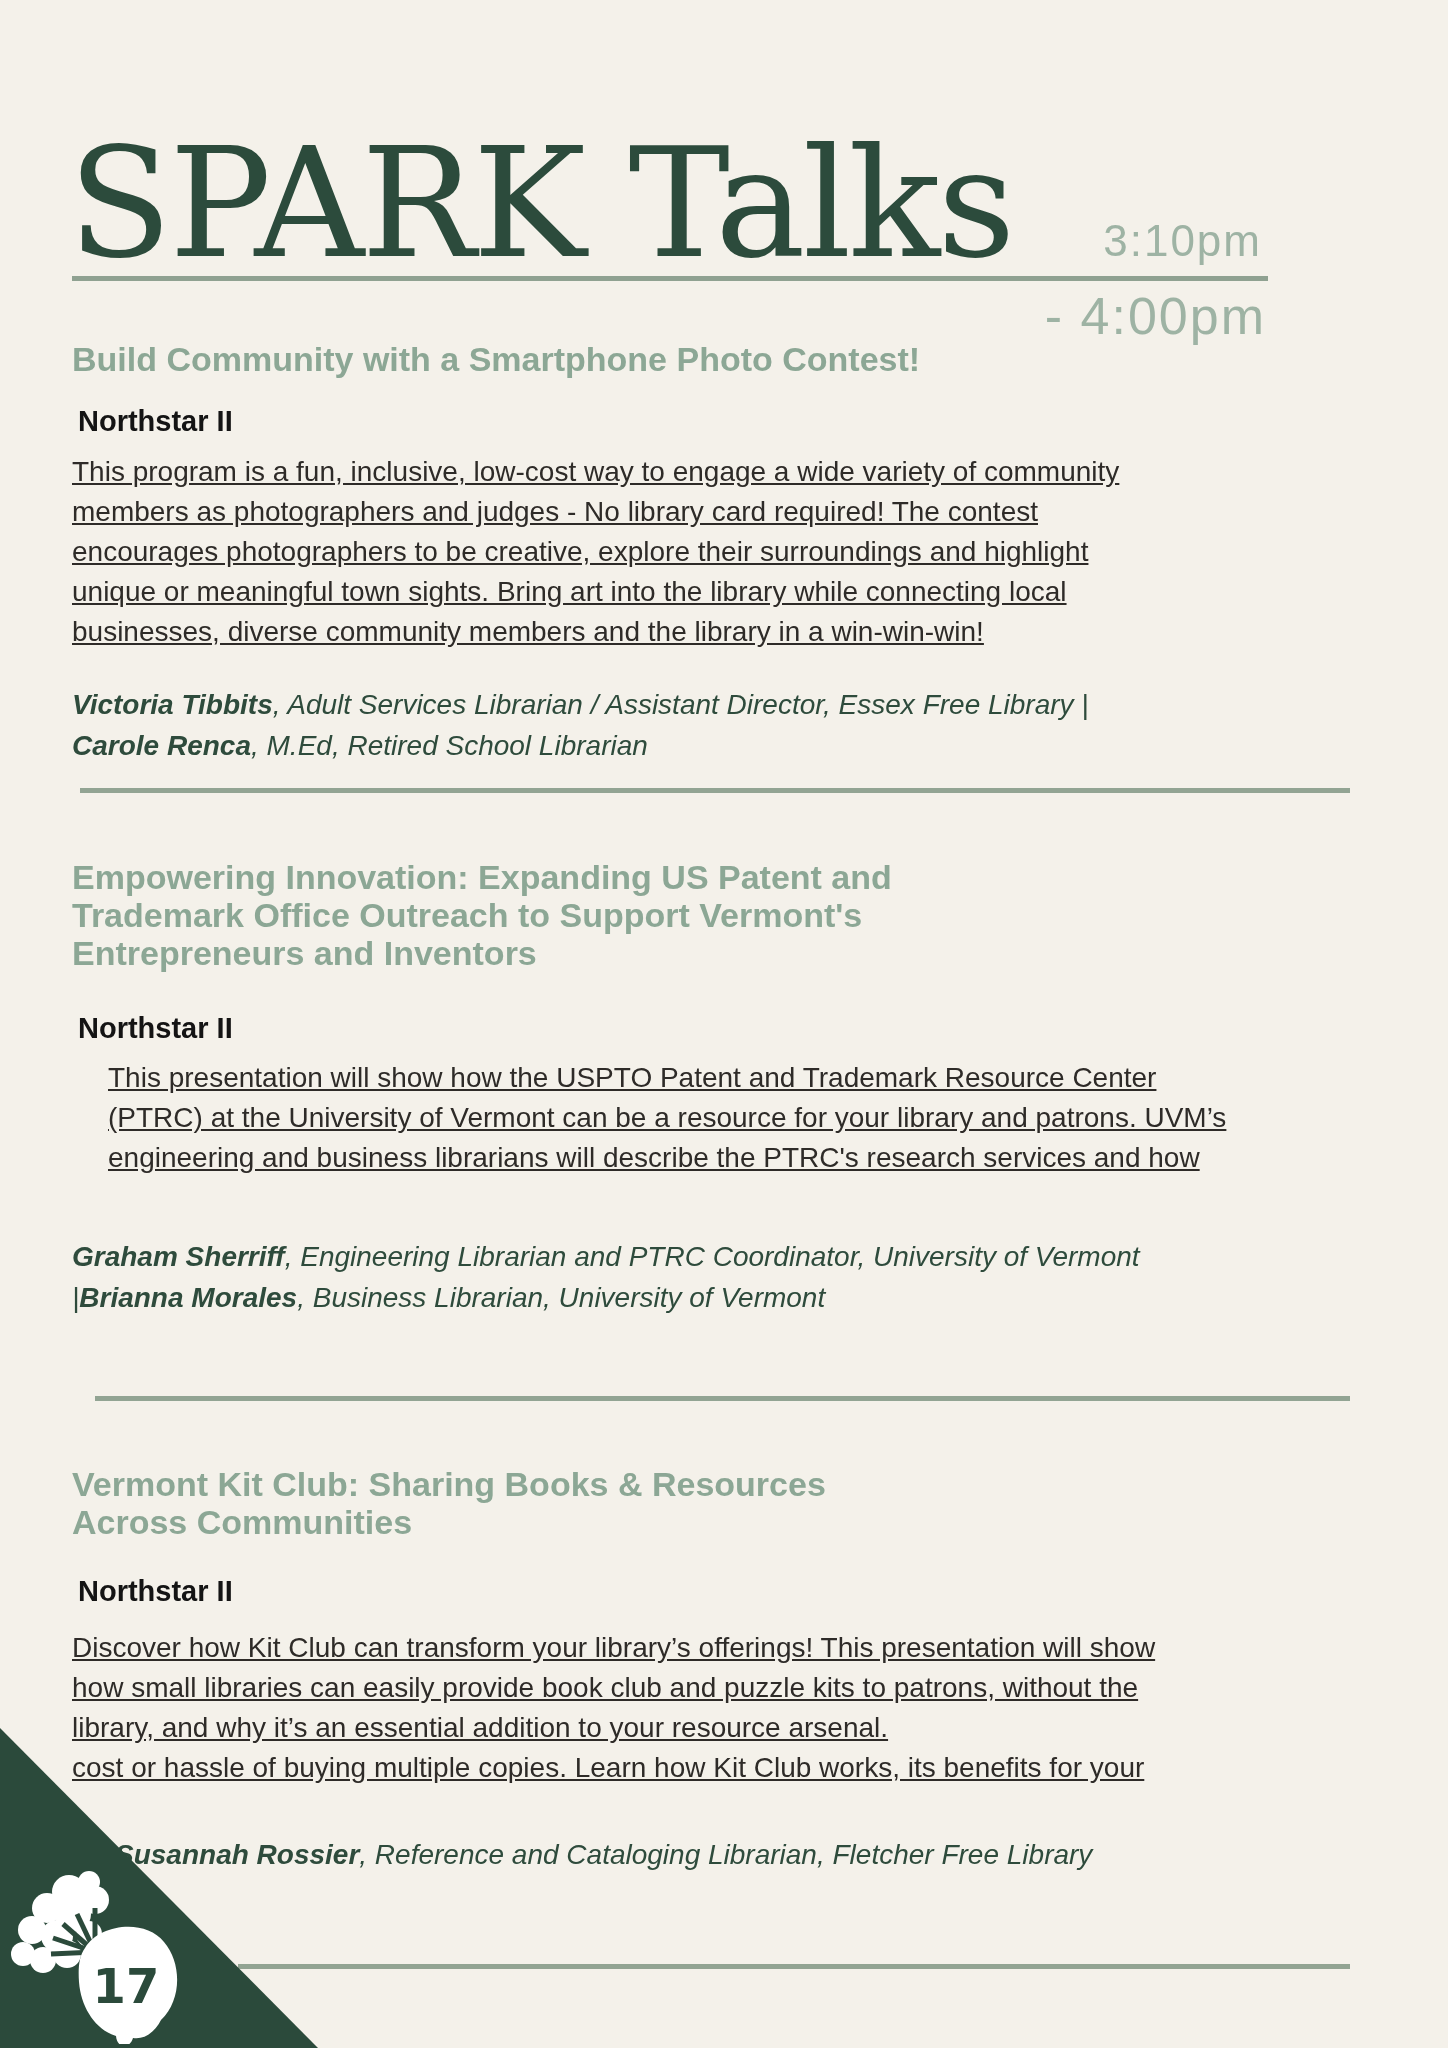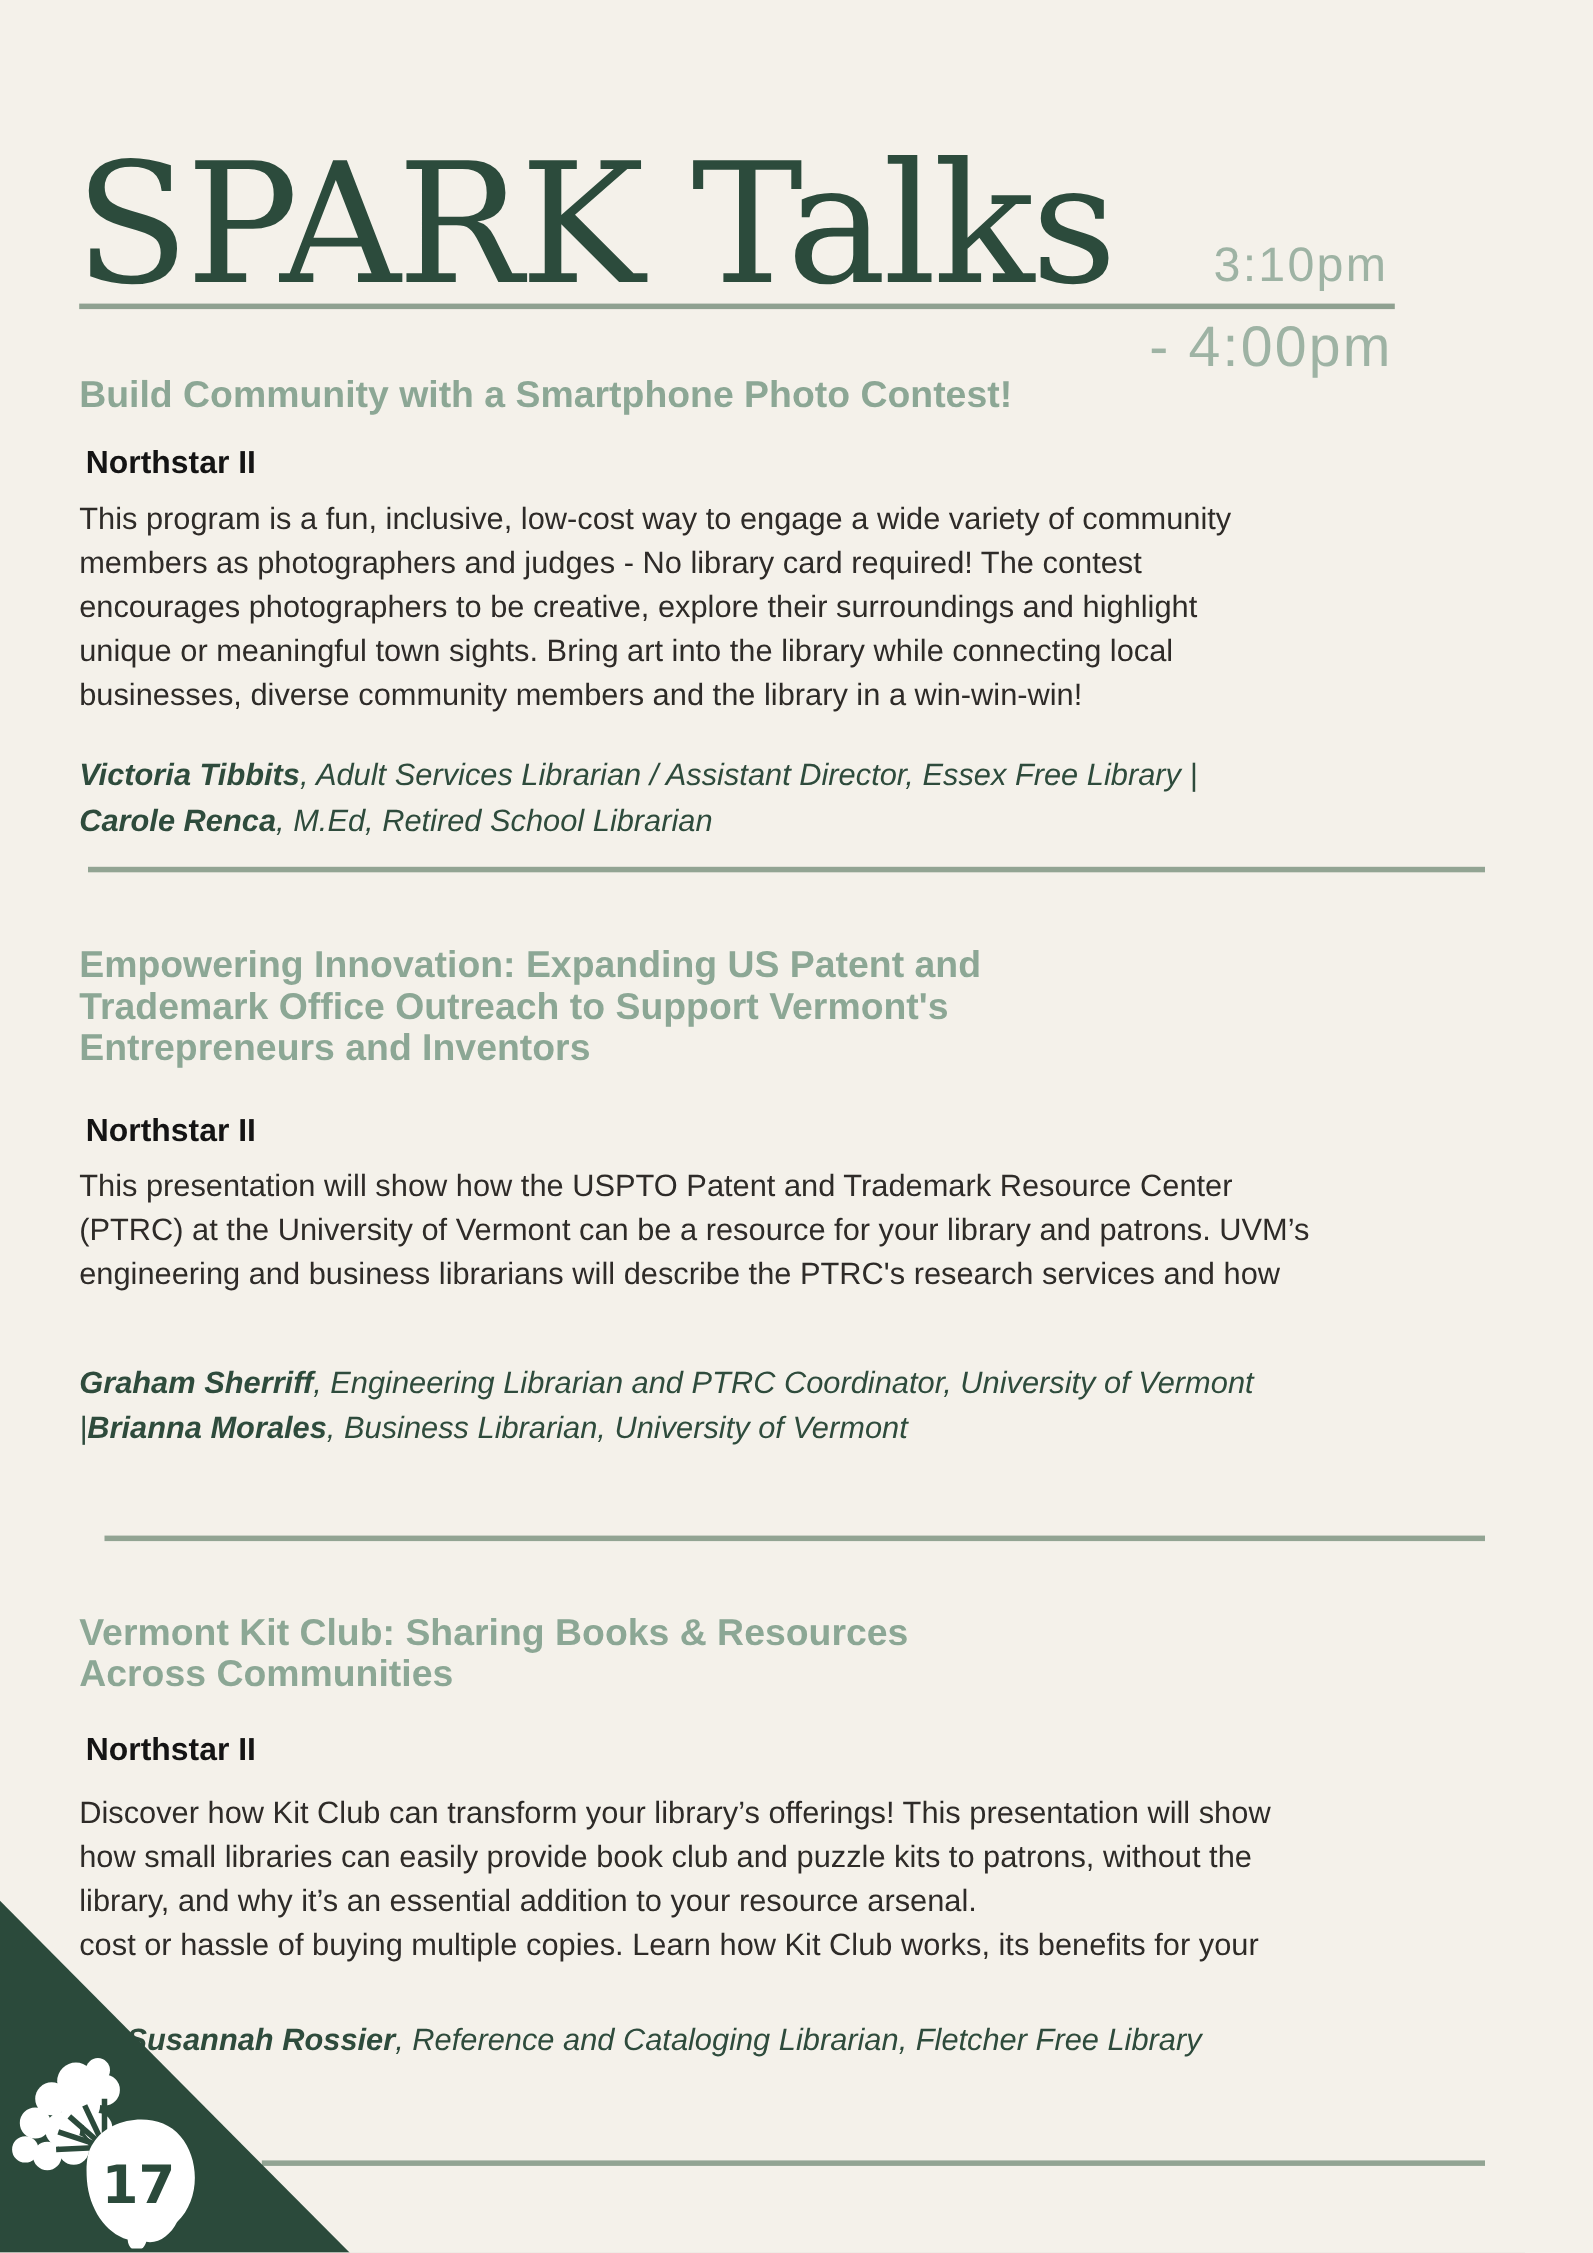--- a/index.html
+++ b/index.html
@@ -31,37 +31,37 @@
   .time-end{
     position:absolute;right:182px;top:286px;
     font-size:52px;font-weight:300;letter-spacing:2px;
     color:#9eb3a4;white-space:nowrap;
   }
   
   .session-title{position:absolute;left:72px;color:#8ca795;font-weight:bold;font-size:34px;line-height:38px;}
   .session-title div{white-space:nowrap;}
   .room{position:absolute;left:78px;color:#141414;font-weight:bold;font-size:29px;white-space:nowrap;}
   .body-text{position:absolute;left:72px;color:#2e2b28;font-size:28px;line-height:40px;}
-  .body-text div{white-space:nowrap;}
+  .body-text div{white-space:nowrap;text-decoration:underline;}
   .speakers{position:absolute;left:72px;color:#2e4b3c;font-style:italic;font-size:28px;line-height:41px;}
   .speakers div{white-space:nowrap;}
   .speaker-name{font-weight:bold;}
   .divider{position:absolute;height:5px;background:#92a493;}
   #divider-1{left:80px;top:788px;width:1270px;}
   #divider-2{left:95px;top:1396px;width:1255px;}
   #divider-3{left:238px;top:1964px;width:1112px;}
 
   #s1-title{top:340px;}
   #s1-room{top:405px;}
   #s1-body{top:452px;}
   #s1-speakers{top:684px;}
 
   #s2-title{top:858px;}
   #s2-room{top:1012px;}
-  #s2-body{top:1058px;}
+  #s2-body{top:1058px;margin-left:36px;}
   #s2-speakers{top:1236px;}
 
   #s3-title{top:1465px;}
   #s3-room{top:1575px;}
   #s3-body{top:1628px;}
   #s3-speakers{top:1834px;left:115px;}
 
   
   #corner{position:absolute;left:0;top:1718px;width:330px;height:330px;}
   #logo{position:absolute;left:5px;top:1862px;width:178px;height:182px;}

